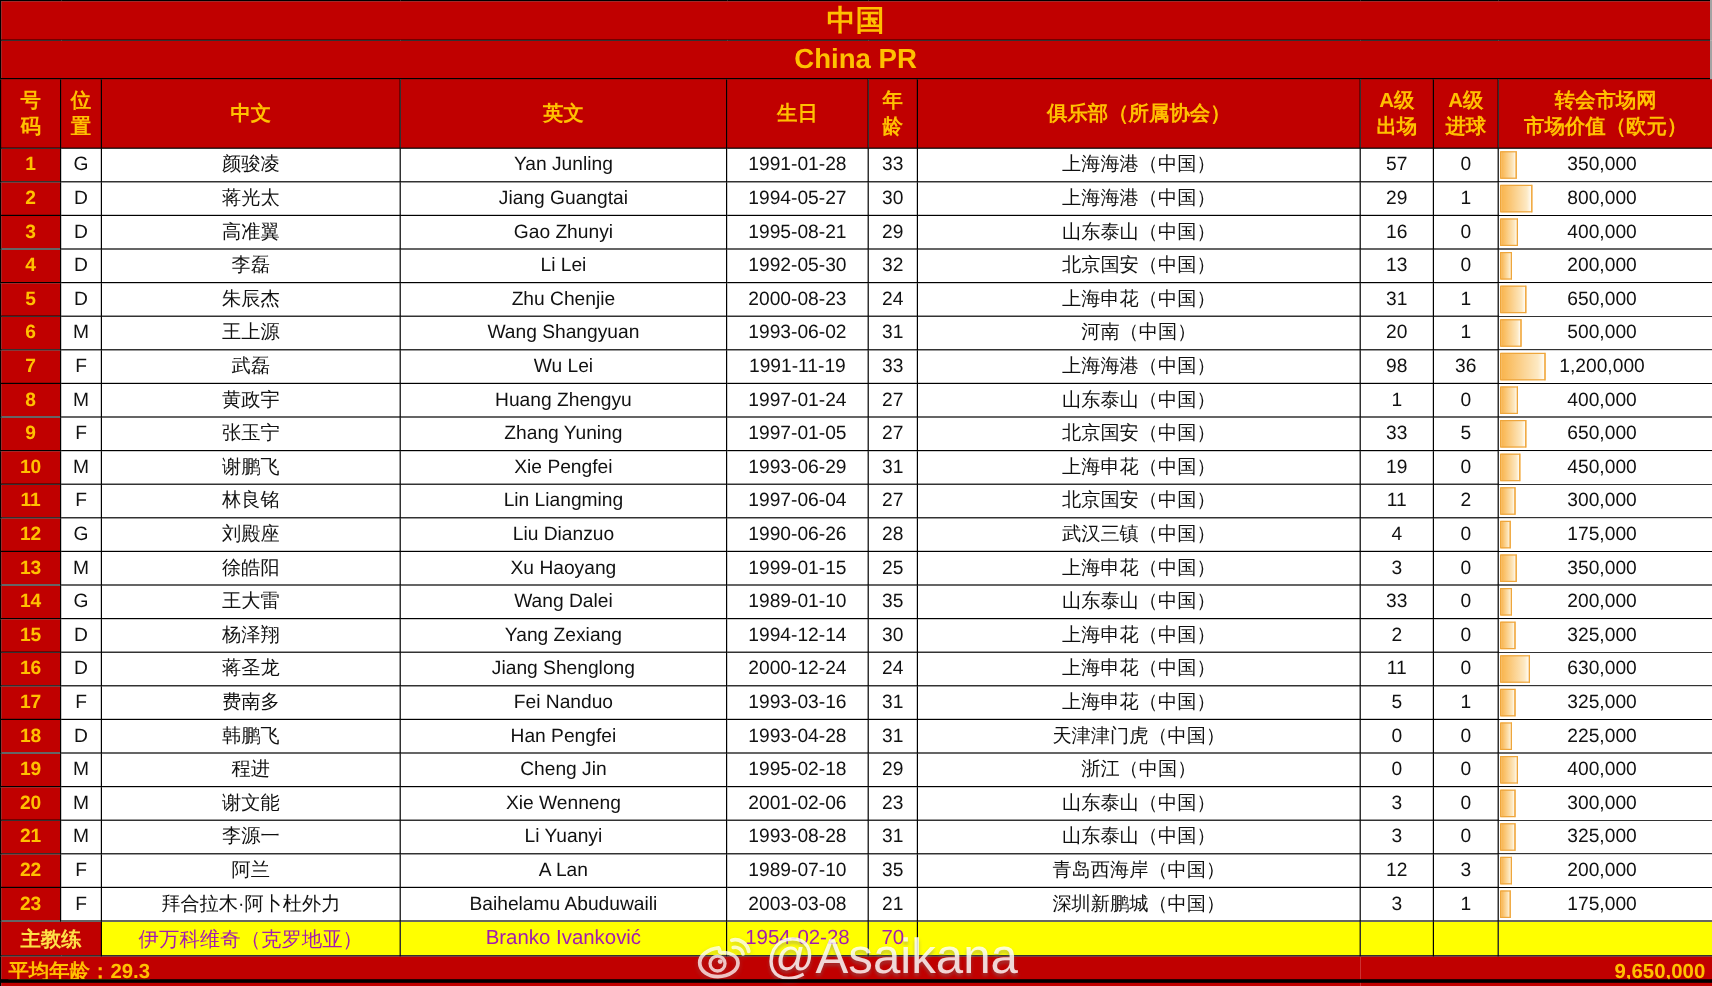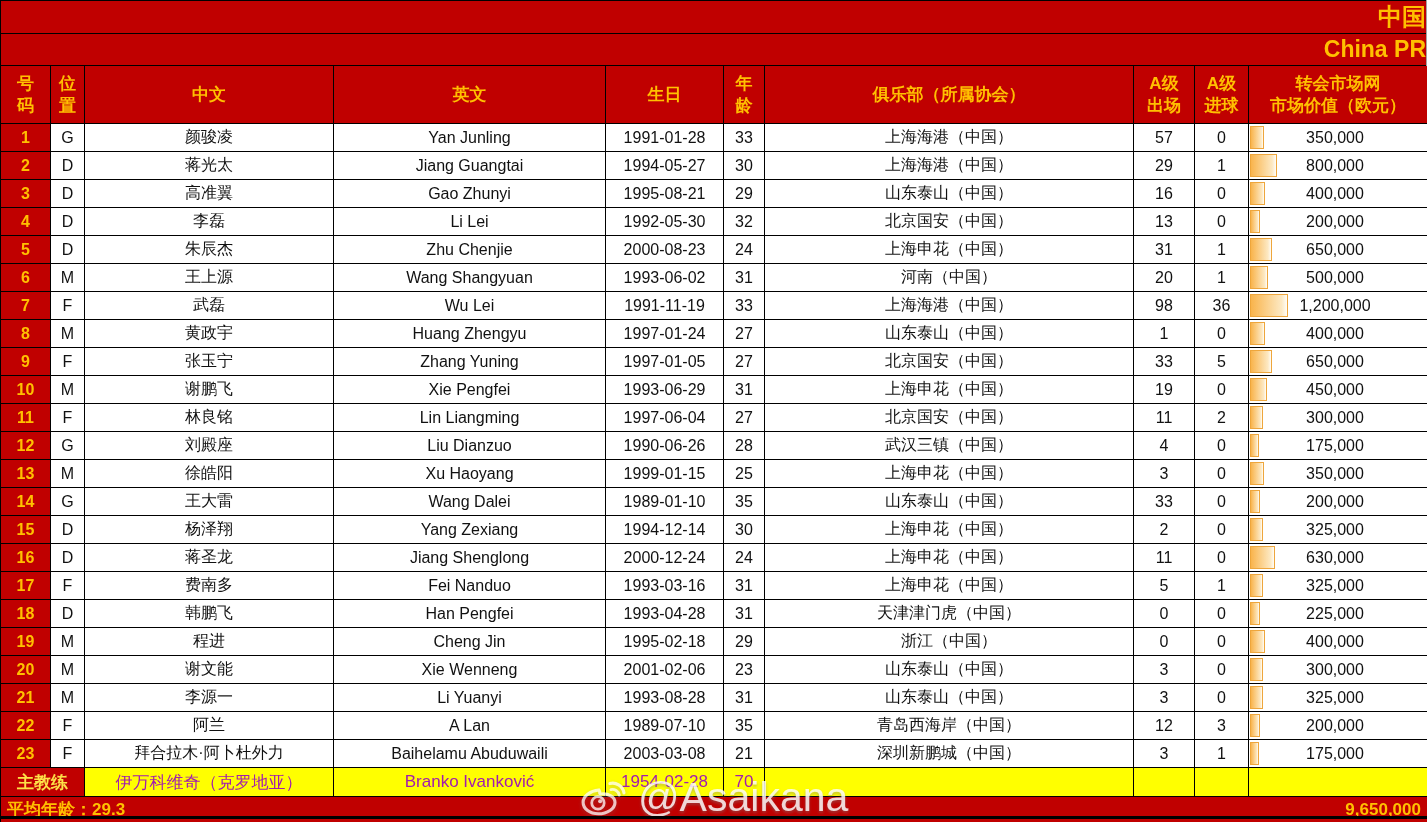--- a/index.html
+++ b/index.html
@@ -1,21 +1,21 @@
 <!DOCTYPE html>
 <html><head>
 <meta charset="utf-8">
 <style>
   html,body{margin:0;padding:0;background:#fff;}
   body{font-family:"Liberation Sans","DejaVu Sans",sans-serif;}
   #stage{position:relative;width:1427px;height:822px;background:#fff;overflow:hidden;}
   table{border-collapse:collapse;table-layout:fixed;width:1427px;}
   td,th{border:1px solid #000;padding:0;overflow:hidden;white-space:nowrap;}
   .red{background:#C00000;color:#FFC000;}
-  .title-row td{border-left:1px solid #000;border-right:3px solid #a3a3a3;text-align:right;}
+  .title-row td{border-left:1px solid #000;border-right:5px solid #a3a3a3;}
   .title1{height:31px;font-size:24px;font-weight:bold;text-align:center;}
   .title2{height:31px;font-size:23px;font-weight:bold;text-align:center;}
   .colhead th{height:57px;font-size:17px;font-weight:bold;text-align:center;
               vertical-align:middle;white-space:pre-line;line-height:1.25;}
   .prow td{height:27px;font-size:16px;text-align:center;vertical-align:middle;
            color:#111;background:#fff;}
   .prow td.numcell{background:#C00000;color:#FFC000;font-weight:bold;}
   .valcell{position:relative;text-align:center;padding-right:6px !important;}
   .vbar{position:absolute;left:1px;top:2px;bottom:2px;
         background:linear-gradient(to right,#F9B44C,#FDE9C3 85%,#FFFDF8);

